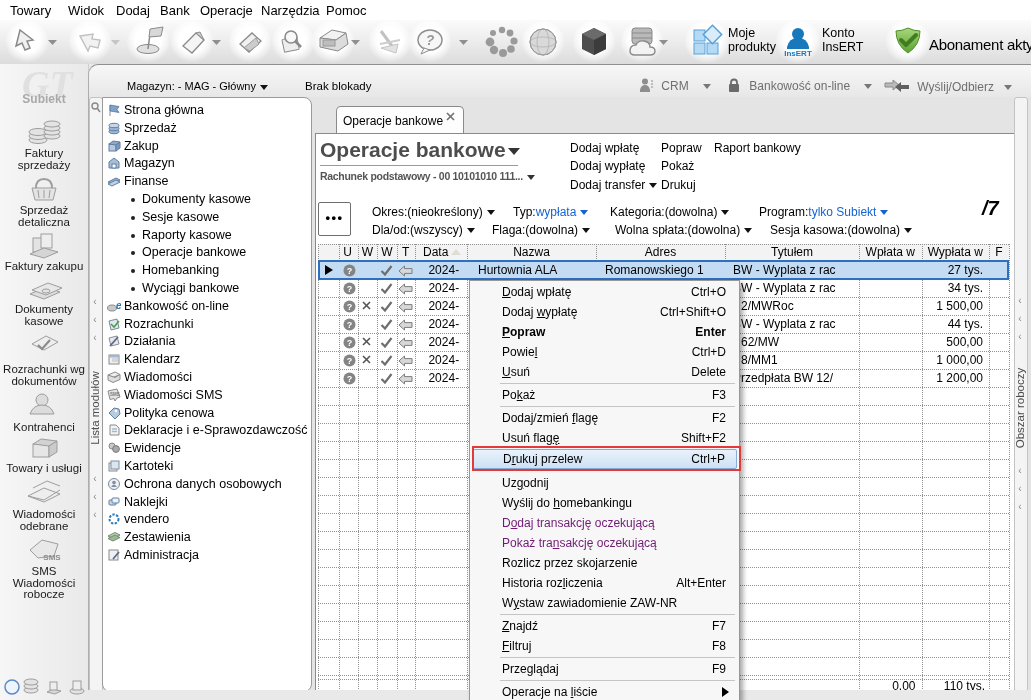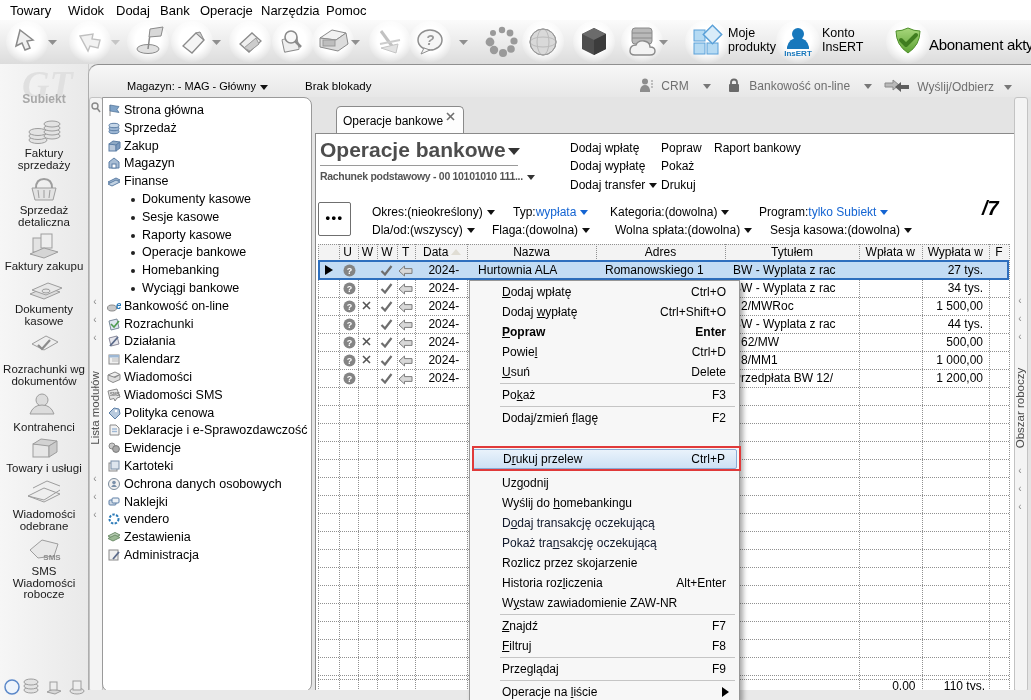--- a/index.html
+++ b/index.html
@@ -7,21 +7,21 @@
 .lnk{}
 .tri{display:inline-block;width:0;height:0;border:4px solid transparent;border-top:5px solid #111;border-bottom:none;vertical-align:1px;margin-left:4px}
 .trib{border-top-color:#1464d2}
 .trig{border-top-color:#777}
 .vline{position:absolute;width:0;border-left:1px dotted #909090}
 .hline{position:absolute;height:0;border-top:1px dotted #909090}
 .mi{position:absolute;left:0;width:100%;height:20px;line-height:20px}
 .mi .t{position:absolute;left:32px}
 .mi .s{position:absolute;right:13px}
 .sep{position:absolute;left:30px;right:4px;border-top:1px solid #c5c5c5}
-.dis{color:#0f172a}
+.dis{color:#701a75}
 u{text-decoration:underline}
 .cell{position:absolute;height:18px;line-height:18px;white-space:nowrap;font-size:12px}
 .tree{position:absolute;left:0;height:18px;line-height:18px;white-space:nowrap}
 .tree span{position:absolute;left:21px;top:0}
 .tic{position:absolute;left:4px;top:2px;width:14px;height:14px}
 .tree.sub span{left:39px}
 .tree.sub:before{content:"";position:absolute;left:28px;top:8px;width:4px;height:4px;border-radius:50%;background:#222}
 .sbl{left:0;width:88px;text-align:center;font-size:11.5px;line-height:11.5px;color:#1a1a1a}
 .fl{white-space:nowrap}
 .fl .lnk{margin-left:0}
@@ -673,20 +673,24 @@
 <div class="sep" style="top:102px"></div>
 <div class="mi" style="top:104px">
       <span class="t">Po<u>k</u>aż</span>
       <span class="s">F3</span>
     </div>
 <div class="sep" style="top:125px"></div>
 <div class="mi" style="top:127px">
       <span class="t">Dodaj/zmień <u>f</u>lagę</span>
       <span class="s">F2</span>
     </div>
+<div class="mi" style="top:147px">
+      <span class="t">Usuń flag<u>ę</u></span>
+      <span class="s">Shift+F2</span>
+    </div>
 <div class="mi" style="top:168px;background:linear-gradient(#e9f2fb,#cde1f4);border:1px solid #88abd6;border-radius:2px;left:2px;width:263px;height:18px;line-height:18px">
       <span class="t" style="left:30px">D<u>r</u>ukuj przelew</span>
       <span class="s" style="right:11px">Ctrl+P</span>
     </div>
 <div class="mi" style="top:192px">
       <span class="t">Uz<u>g</u>odnij</span>
     </div>
 <div class="mi" style="top:212px">
       <span class="t">Wyślij do <u>h</u>omebankingu</span>
     </div>

